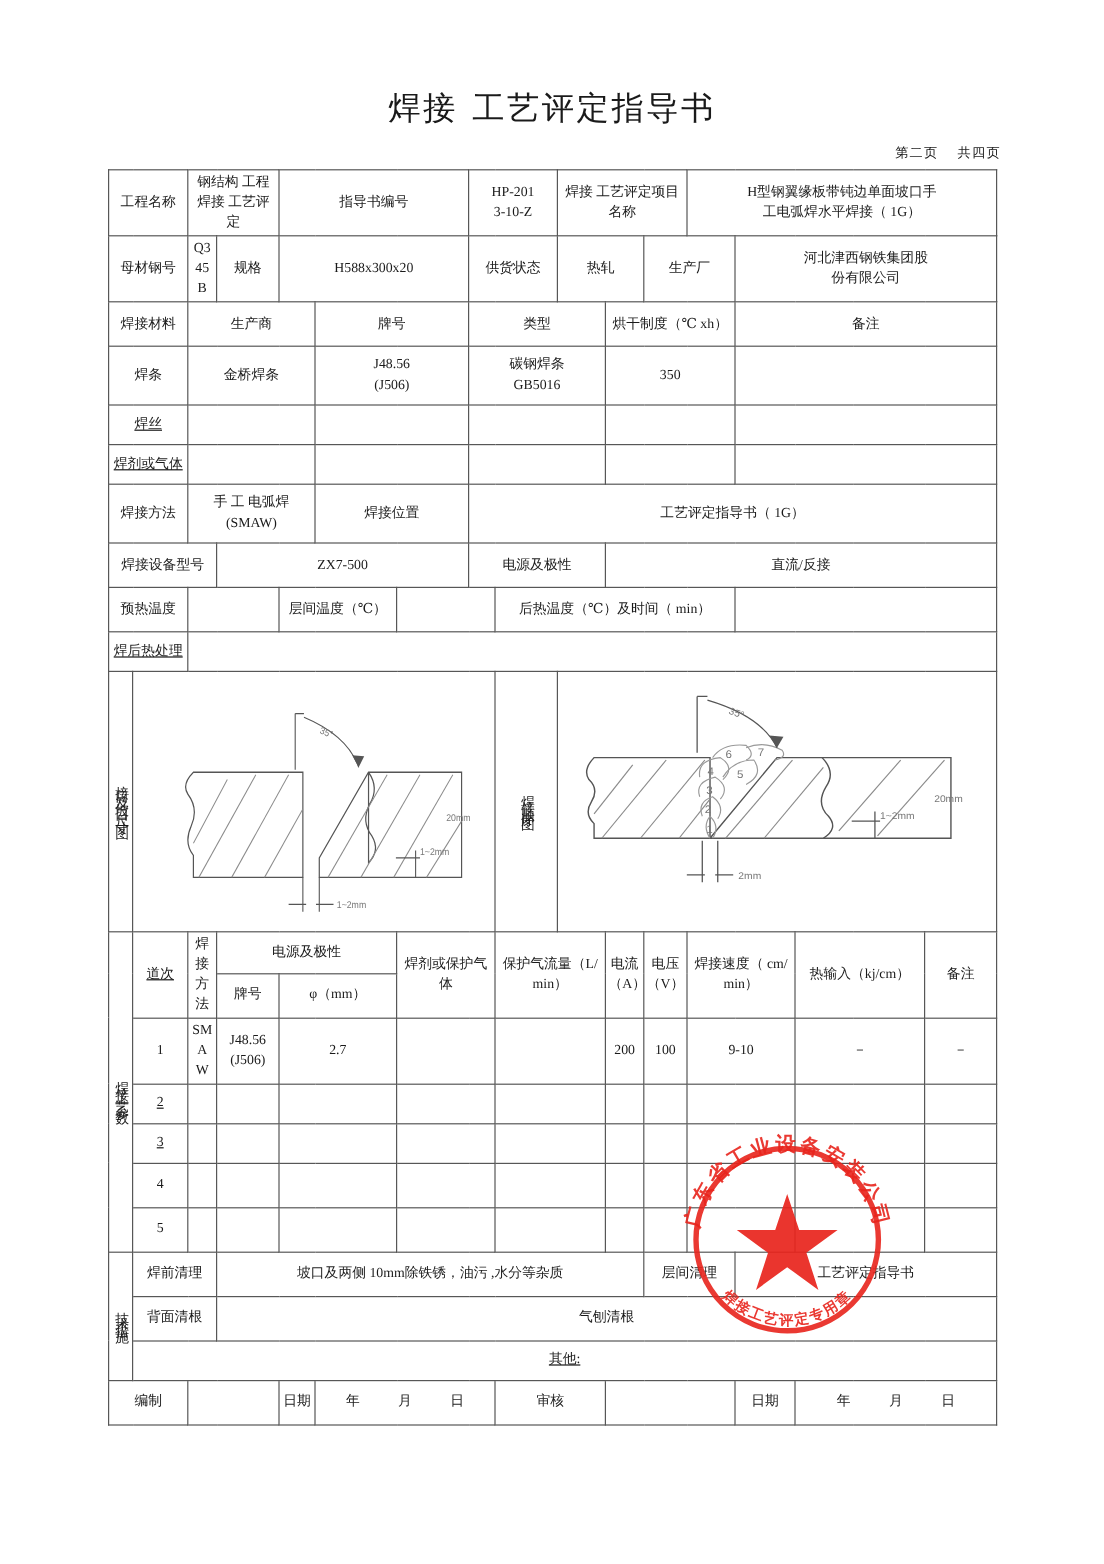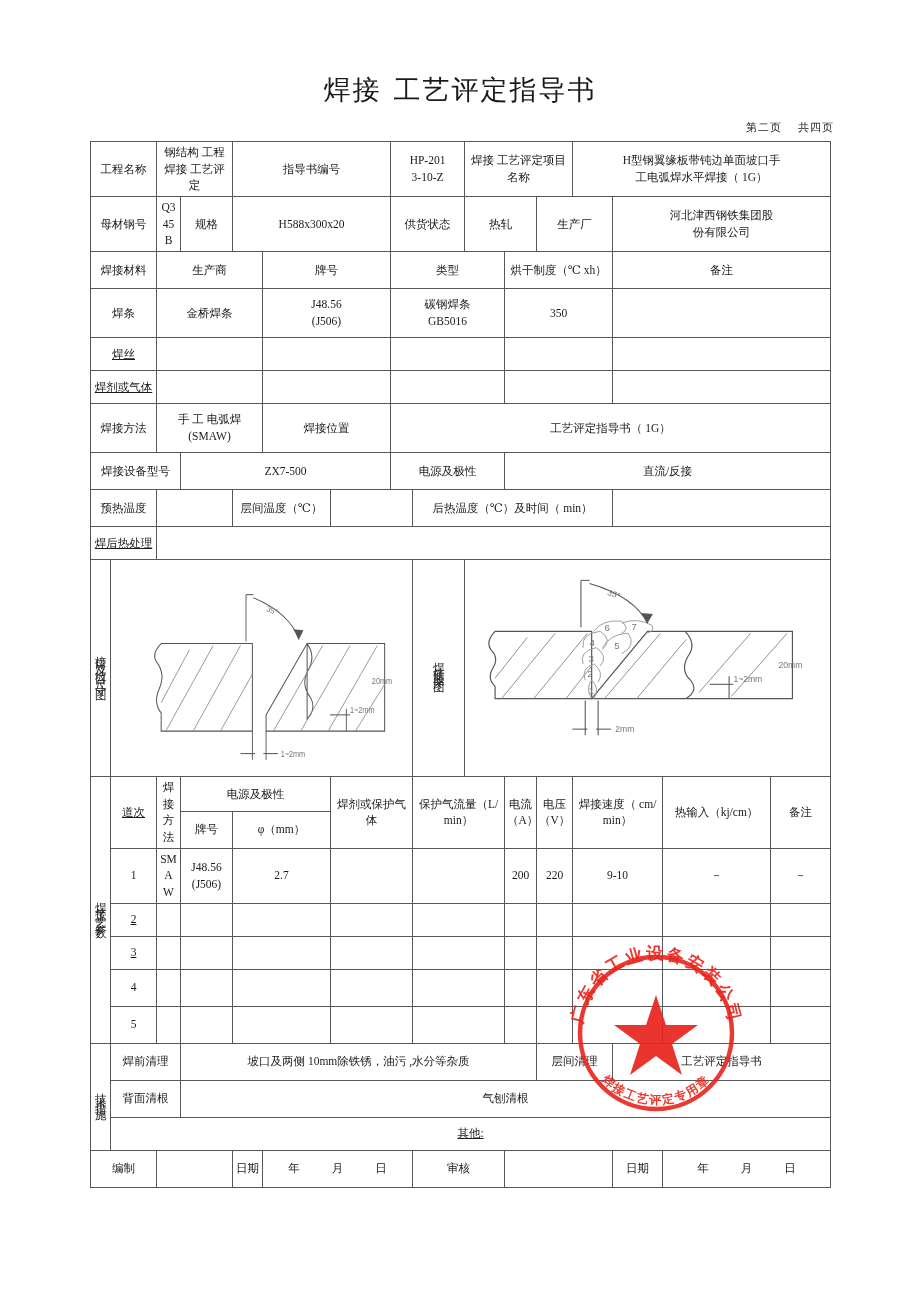--- a/index.html
+++ b/index.html
@@ -343,21 +343,21 @@
         <div>W</div>
       </td>
       <td>
         <div>J48.56</div>
         <div>(J506)</div>
       </td>
       <td colspan="2">2.7</td>
       <td colspan="2"></td>
       <td colspan="2"></td>
       <td>200</td>
-      <td>220</td>
+      <td>100</td>
       <td colspan="2">9-10</td>
       <td colspan="2" class="dash">－</td>
       <td class="dash">－</td>
     </tr>
 
     <tr>
       <td class="r28">2</td>
       <td></td>
       <td></td>
       <td colspan="2"></td>

